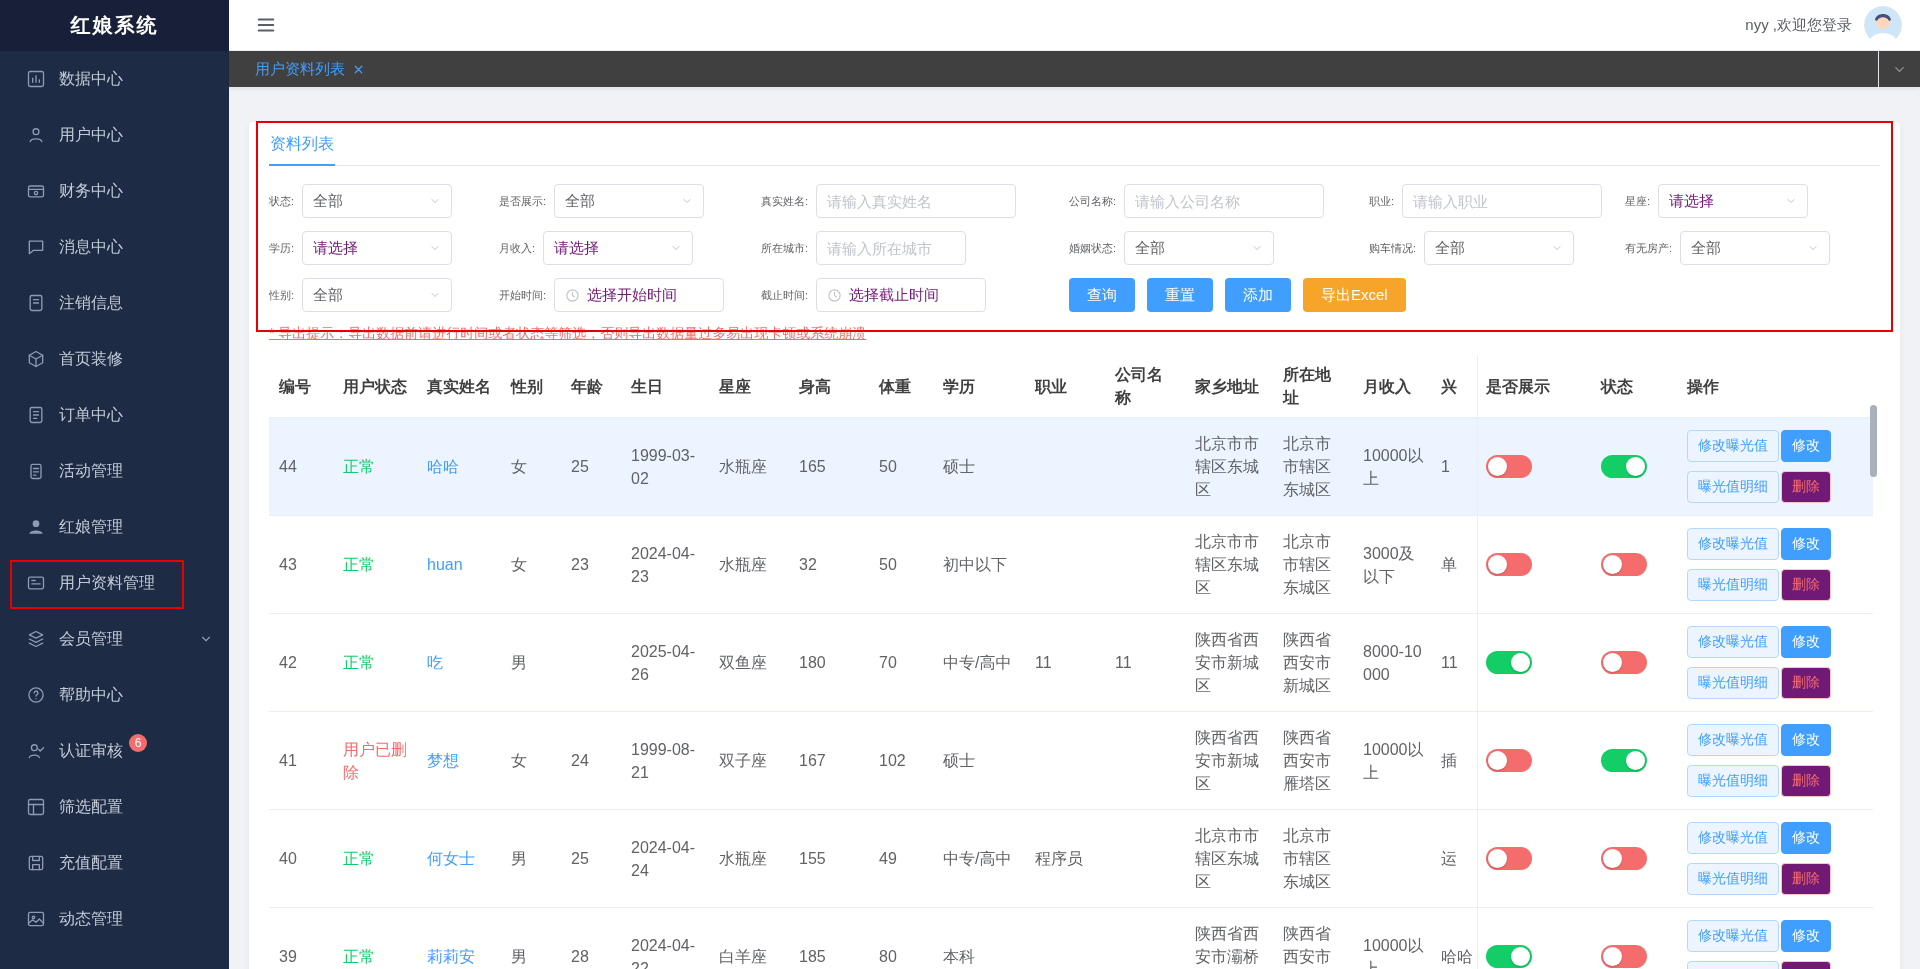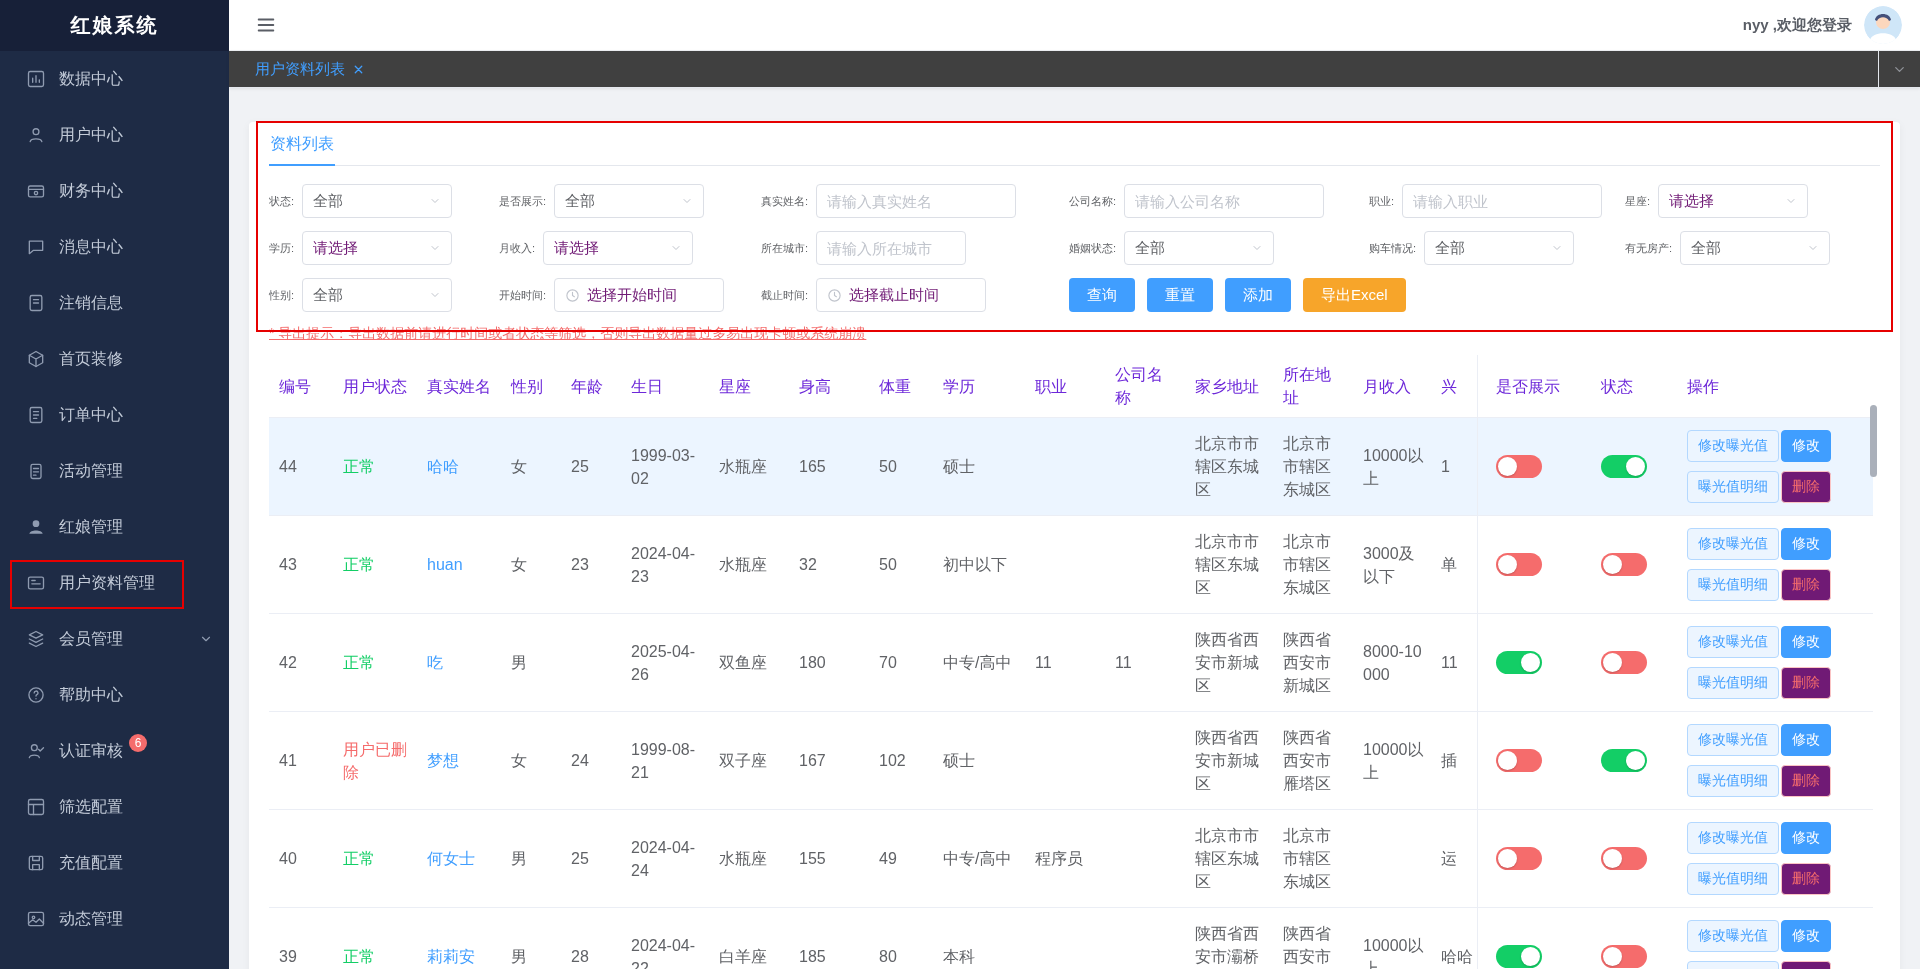--- a/index.html
+++ b/index.html
@@ -23,21 +23,21 @@
     display:inline-flex;align-items:center;justify-content:center;margin-left:6px;transform:translateY(-8px);padding:0 4px;}
   .mi-chevron{margin-left:auto;color:#8f9bb0;width:14px;height:14px;display:inline-flex;}
   .mi-chevron svg{width:14px;height:14px;}
   
   .main{flex:1;display:flex;flex-direction:column;min-width:0;}
   .topbar{height:51px;background:#fff;display:flex;align-items:center;padding:0 18px 0 26px;
     border-bottom:1px solid #eef0f3;flex-shrink:0;}
   .hamburger{width:22px;height:22px;color:#5a5e66;cursor:pointer;display:inline-flex;}
   .hamburger svg{width:22px;height:22px;}
   .top-right{margin-left:auto;display:flex;align-items:center;gap:12px;}
-  .welcome{font-size:15px;color:#5a5e66;font-weight:bold;}
+  .welcome{font-size:15px;color:#5a5e66;}
   .avatar{width:38px;height:38px;border-radius:50%;overflow:hidden;cursor:pointer;display:inline-flex;}
   .tagsbar{height:37px;background:#404040;border-bottom:1px solid #e4e7ed;box-shadow:0 1px 3px rgba(0,0,0,.08);
     display:flex;align-items:center;position:relative;flex-shrink:0;z-index:2;}
   .tag{display:flex;align-items:center;gap:7px;color:var(--accent);font-size:15px;padding:0 10px;margin-left:16px;cursor:pointer;}
   .tag .x{width:13px;height:13px;display:inline-flex;cursor:pointer;}
   .tag .x svg{width:13px;height:13px;}
   .tags-caret{position:absolute;right:0;top:0;bottom:0;width:42px;border-left:1px solid #e4e7ed;
     display:flex;align-items:center;justify-content:center;color:#909399;cursor:pointer;}
   .tags-caret svg{width:15px;height:15px;}
   .content{flex:1;padding:34px 20px 0 20px;overflow:hidden;}
@@ -63,29 +63,29 @@
   input.ctl{width:200px;cursor:text;outline:none;}
   input.ctl.short{width:150px;}
   input.ctl::placeholder{color:#c0c4cc;}
   .f-buttons{grid-column:4/7;display:flex;gap:12px;align-items:center;}
   .btn{height:34px;padding:0 18px;border:none;border-radius:4px;color:#fff;font-size:15px;cursor:pointer;white-space:nowrap;}
   .btn.primary{background:var(--accent);}
   .btn.warning{background:var(--orange);}
   .export-tip{font-size:14px;color:var(--red);text-decoration:underline;margin:2px 0 12px;}
   
   .tbl{position:relative;width:1604px;}
-  .t-head{display:flex;border-bottom:1px solid #ebeef5;color:#6d28d9;font-weight:normal;font-size:16px;min-height:46px;}
+  .t-head{display:flex;border-bottom:1px solid #ebeef5;color:#404040;font-weight:bold;font-size:16px;min-height:46px;}
   .t-row{display:flex;border-bottom:1px solid #ebeef5;min-height:98px;font-size:16px;color:#606266;align-items:stretch;}
   .t-row.hl{background:#ecf5ff;}
   .cell{padding:8px 10px;display:flex;align-items:center;word-break:break-all;line-height:1.45;flex-shrink:0;}
   .c-id{width:64px;} .c-status{width:84px;} .c-name{width:84px;} .c-gender{width:60px;} .c-age{width:60px;}
   .c-birthday{width:88px;} .c-zodiac{width:80px;} .c-height{width:80px;} .c-weight{width:64px;}
   .c-education{width:92px;} .c-job{width:80px;} .c-company{width:80px;} .c-hometown{width:88px;}
   .c-address{width:80px;} .c-income{width:84px;} .c-interest{width:40px;overflow:hidden;padding:8px 4px;}
-  .c-display{width:110px;padding-left:18px;} .c-enabled{width:90px;padding-left:14px;} .c-actions{width:196px;}
+  .c-display{width:110px;padding-left:8px;} .c-enabled{width:90px;padding-left:14px;} .c-actions{width:196px;}
   .fixed-start{border-left:1px solid #ebeef5;}
   .link{color:var(--accent);cursor:pointer;}
   .st-normal{color:var(--green);}
   .st-deleted{color:var(--red);}
   .sw{width:46px;height:23px;border-radius:12px;position:relative;cursor:pointer;flex-shrink:0;}
   .sw .knob{position:absolute;top:2px;left:2px;width:19px;height:19px;border-radius:50%;background:#fff;
     box-shadow:0 1px 2px rgba(0,0,0,.2);}
   .sw.on{background:var(--green);} .sw.on .knob{left:auto;right:2px;}
   .sw.off{background:var(--red);}
   .ops{display:grid;grid-template-columns:auto auto;gap:9px 2px;align-items:center;}

